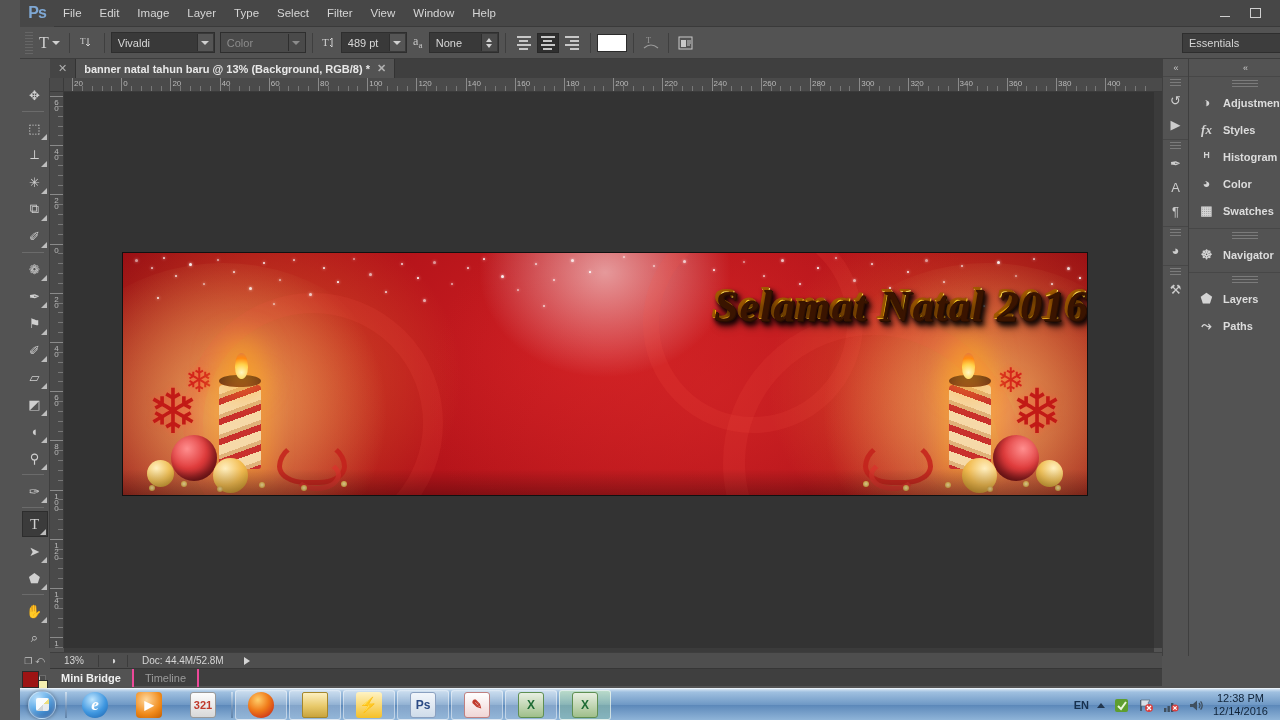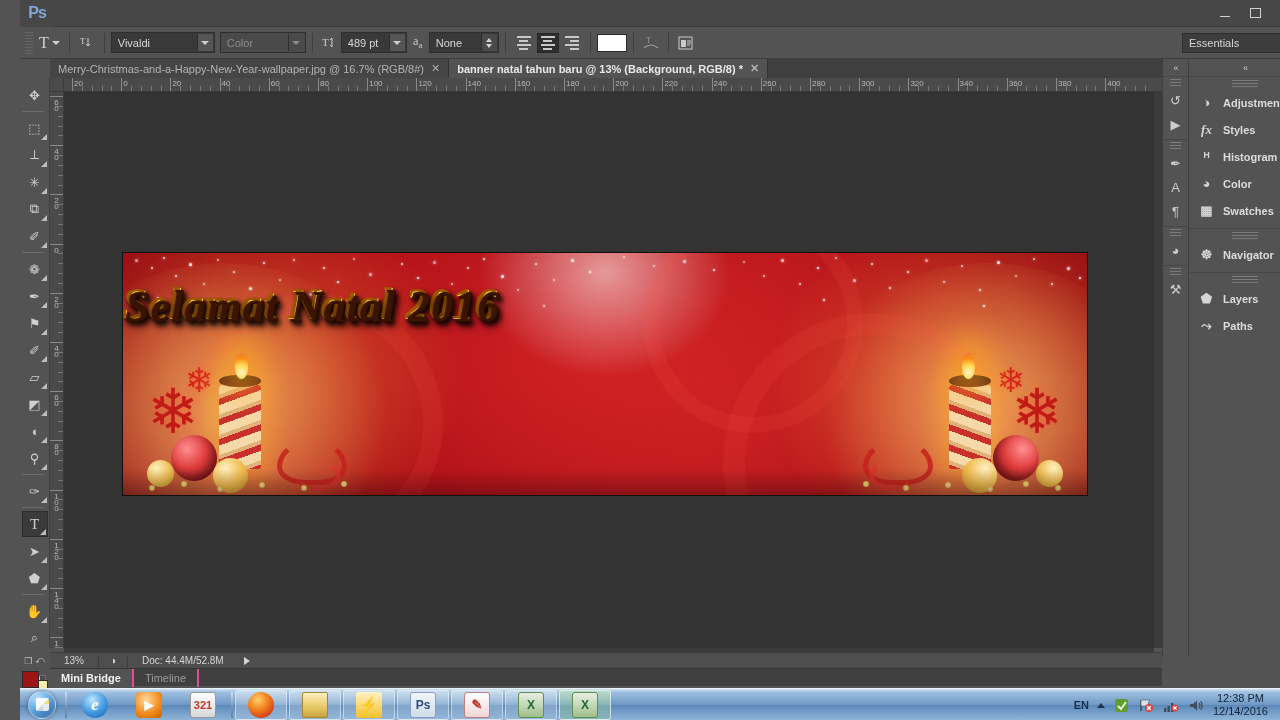--- a/index.html
+++ b/index.html
@@ -181,29 +181,30 @@
   }
   .b-glowspot {
     position:absolute; border-radius:50%; pointer-events:none;
     background:radial-gradient(circle, rgba(255,210,120,.65), rgba(255,120,40,0) 70%);
   }
   .b-ring {
     position:absolute; border-radius:50%; border:16px solid rgba(255,90,70,.12);
     pointer-events:none;
   }
   .btext {
-    position:absolute; width:100%; text-align:left;
+    position:absolute; width:100%; text-align:right;
     font-family:"Liberation Serif", serif; font-style:italic; font-weight:bold;
     color:#ffe34a; white-space:nowrap;
     text-shadow:
       2px 2px 0 #3a1400, 3px 3px 0 #2a0e00, 4px 5px 7px rgba(0,0,0,.8),
       -1px -1px 0 #a35a00;
     background:linear-gradient(180deg,#fff5a0 0%,#ffd21e 45%,#f2a000 70%,#ffe57a 100%);
     -webkit-background-clip:text; background-clip:text; -webkit-text-fill-color:transparent;
     filter:drop-shadow(2px 3px 2px rgba(0,0,0,.85));
+    padding-left:45px;
   }
   .btext-1 { top:26px; font-size:44px; letter-spacing:1px; }
   .btext-2 { top:98px; font-size:44px; letter-spacing:1px; }
   .btext-3 {
     top:170px; font-size:27px; color:#ffffff;
     background:none; -webkit-text-fill-color:#fff;
     filter:drop-shadow(1px 2px 2px rgba(0,0,0,.7));
     letter-spacing:1px;
   }
   
@@ -379,20 +380,32 @@
     background:linear-gradient(180deg, rgba(255,255,255,.35), rgba(255,255,255,.05));
     border-left:1px solid rgba(255,255,255,.6); }
 </style>
 </head>
 <body>
 
 <div id="app">
 
   <div class="menubar">
     <div class="ps-logo">Ps</div>
+    <div id="menuItems" style="display:flex">
+        <div class="menu-item">File</div>
+        <div class="menu-item">Edit</div>
+        <div class="menu-item">Image</div>
+        <div class="menu-item">Layer</div>
+        <div class="menu-item">Type</div>
+        <div class="menu-item">Select</div>
+        <div class="menu-item">Filter</div>
+        <div class="menu-item">View</div>
+        <div class="menu-item">Window</div>
+        <div class="menu-item">Help</div>
+      </div>
     <div class="wincontrols">
       <div class="wc wc-min"></div>
       <div class="wc wc-max"></div>
       <div class="wc wc-close">✕</div>
     </div>
   </div>
 
   <div class="optionsbar">
     <div class="grip"></div>
     <div class="tool-chip">
@@ -584,21 +597,20 @@
     </div>
     <div class="colorswatches">
       <div class="bg"></div>
       <div class="fg"></div>
     </div>
     <div class="qmask"></div>
   </div>
 
   <div class="tabstrip">
     <div class="doctab">
-      <span>Merry-Christmas-and-a-Happy-New-Year-wallpaper.jpg @ 16.7% (RGB/8#)</span>
       <span class="x">✕</span>
     </div>
     <div class="doctab active">
       <span>banner natal tahun baru @ 13% (Background, RGB/8) *</span>
       <span class="x">✕</span>
     </div>
   </div>
 
   <div class="rulerCorner"></div>
   <div class="rulerH" id="rulerH">

